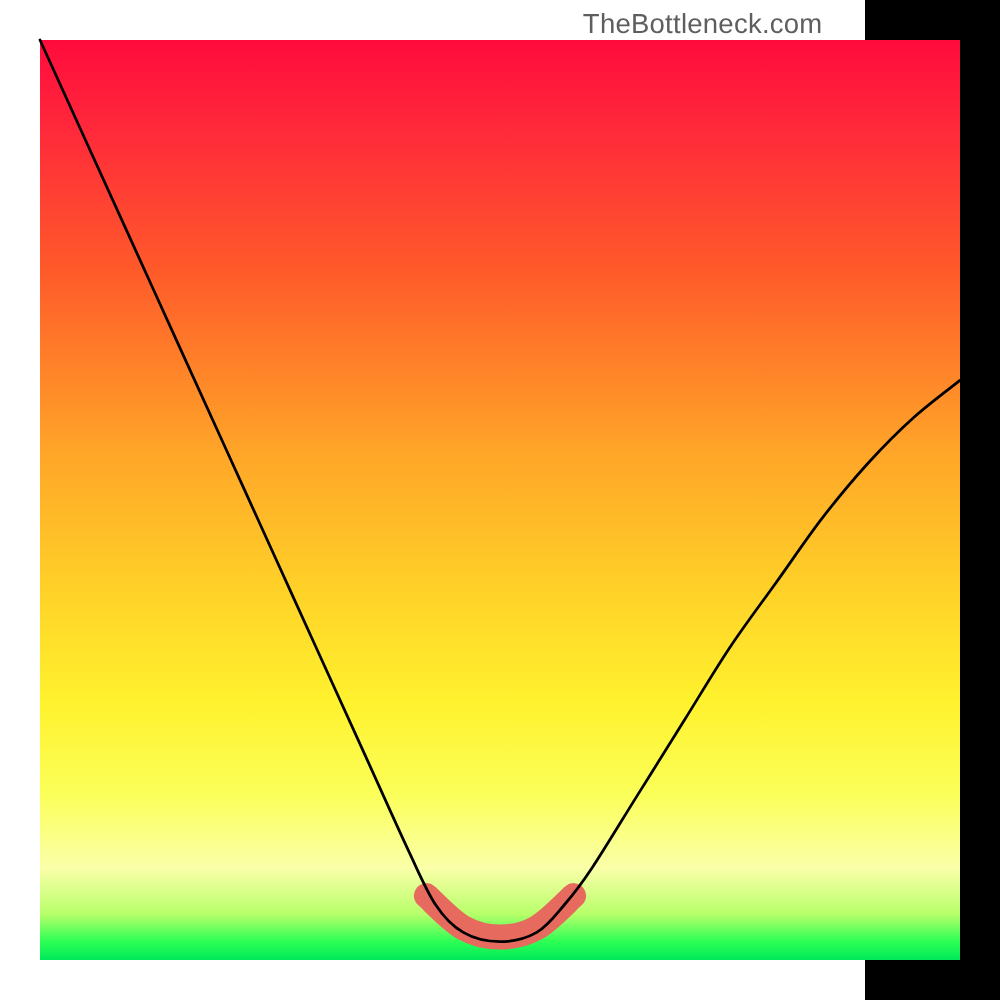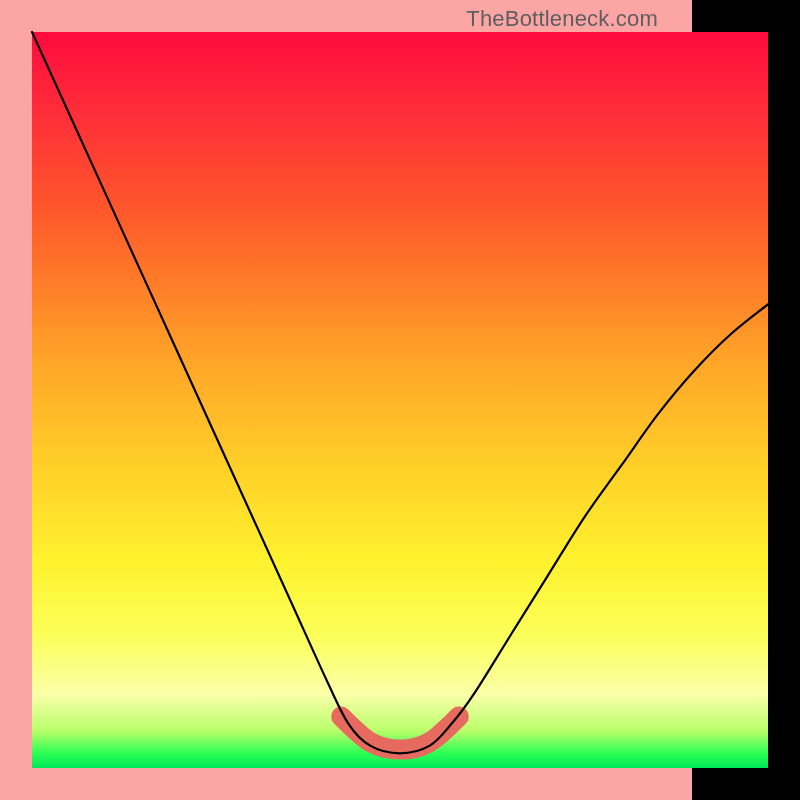--- a/index.html
+++ b/index.html
@@ -8,21 +8,21 @@
     width: 800px;
     height: 800px;
     background: #000;
     font-family: Arial, Helvetica, sans-serif;
     overflow: hidden;
   }
   .frame {
     position: relative;
     width: 692px;
     height: 800px;
-    background: #fca5a5;
+    background: #ffffff;
   }
   .plot-area {
     position: absolute;
     left: 32px;
     top: 32px;
     width: 736px;
     height: 736px;
     
     background: linear-gradient(
       to bottom,

